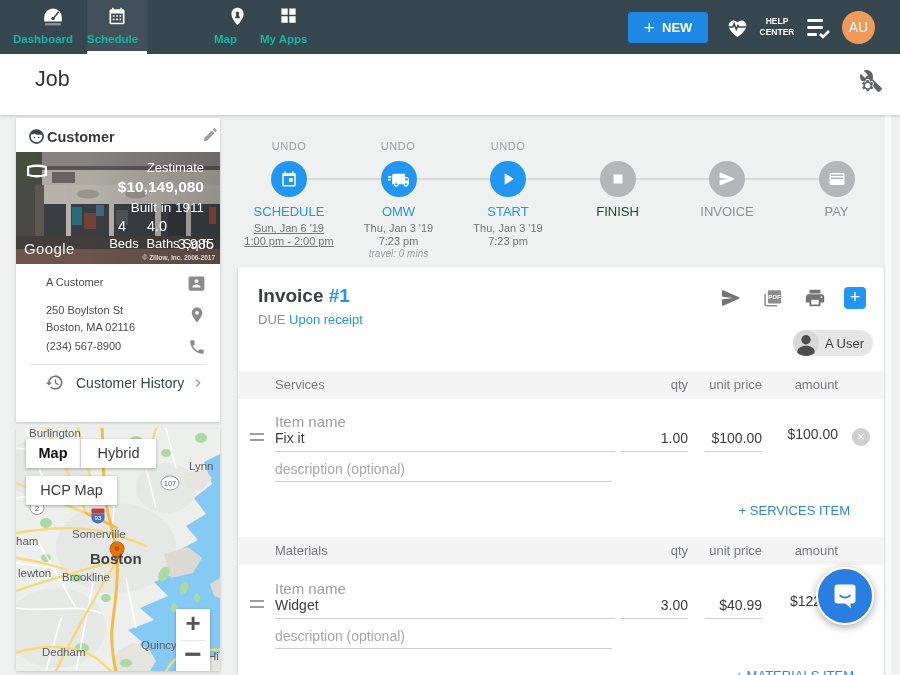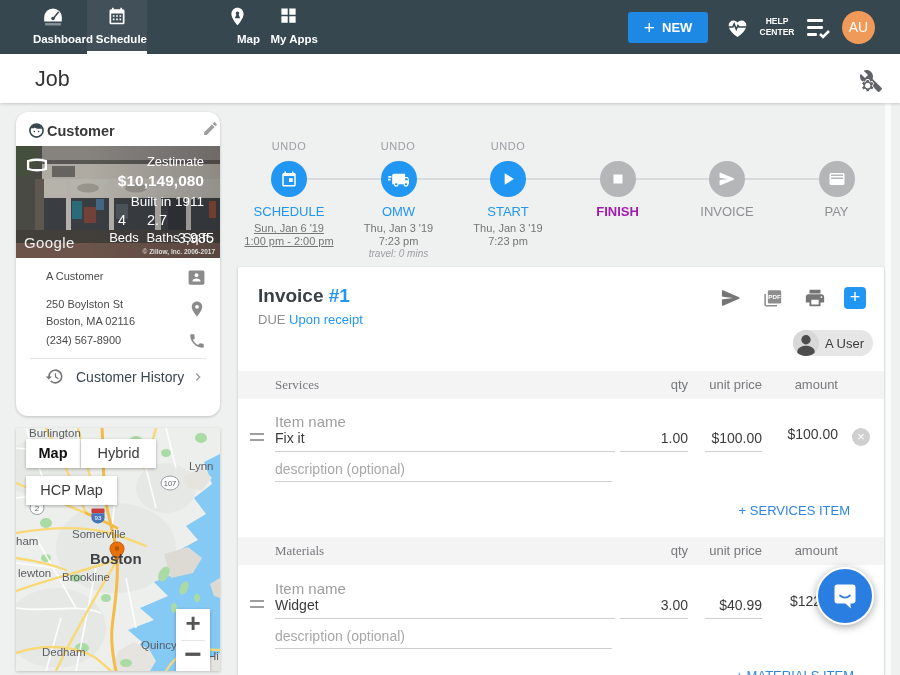--- a/index.html
+++ b/index.html
@@ -1,34 +1,34 @@
 <!DOCTYPE html>
 <html><head>
 <meta charset="utf-8">
 <style>
 * { margin:0; padding:0; box-sizing:border-box; }
 html,body { width:900px; height:675px; overflow:hidden; }
 body { font-family:"Liberation Sans", sans-serif; background:#eff0f0; position:relative; }
 
 
 #nav { position:absolute; left:0; top:0; width:900px; height:54px; background:#37474f; }
-.navitem { position:absolute; top:0; height:54px; text-align:right; color:#ffffff; }
+.navitem { position:absolute; top:0; height:54px; text-align:left; color:#14b8a6; }
 .navitem .nlab { font-size:11.5px; font-weight:bold; position:absolute; bottom:9px; left:0; right:0; }
 .navitem svg { position:absolute; top:6px; left:50%; margin-left:-10px; }
 #sel-underline { position:absolute; left:87px; top:51px; width:60px; height:3px; background:#fff; }
 #newbtn { position:absolute; left:628px; top:12px; width:80px; height:31px; background:#1e88e5; border-radius:3px; color:#fff; font-size:13px; font-weight:bold; text-align:center; line-height:31px; }
 #helpcenter { position:absolute; left:752px; top:16px; width:50px; color:#fff; font-size:8.5px; font-weight:bold; text-align:center; line-height:1.3; }
 #avatar { position:absolute; left:842px; top:11px; width:33px; height:33px; border-radius:50%; background:#ef9a59; color:#fff; font-size:14px; text-align:center; line-height:33px; }
 
 
-#subhdr { position:absolute; left:0; top:54px; width:900px; height:49px; background:#fff; box-shadow:0 1px 3px rgba(0,0,0,0.18); }
+#subhdr { position:absolute; left:0; top:54px; width:900px; height:61px; background:#fff; box-shadow:0 1px 3px rgba(0,0,0,0.18); }
 #subhdr .title { position:absolute; left:35px; top:13px; font-size:21.5px; color:#333; }
 
 
-#custcard { position:absolute; left:16px; top:112px; width:204px; height:304px; background:#fff; border-radius:12px; box-shadow:0 1px 3px rgba(0,0,0,0.2); }
+#custcard { position:absolute; left:16px; top:118px; width:204px; height:304px; background:#fff; border-radius:0; box-shadow:0 1px 3px rgba(0,0,0,0.2); }
 #custcard .chdr { position:absolute; left:0; top:0; width:100%; height:34px; }
 #custcard .chdr .txt { position:absolute; left:31px; top:11px; font-size:14.5px; font-weight:bold; color:#3a3a3a; }
 #photo { position:absolute; left:0; top:34px; width:204px; height:112px; overflow:hidden; }
 .zrow { position:absolute; right:6px; color:#fff; text-align:right; }
 #cinfo { position:absolute; left:0; top:146px; width:100%; }
 .crow { position:absolute; left:30px; font-size:11px; color:#4a4a4a; }
 .cicon { position:absolute; right:14px; }
 
 
 #mapbox { position:absolute; left:16px; top:428px; width:204px; height:243px; background:#e9ebec; overflow:hidden; box-shadow:0 1px 3px rgba(0,0,0,0.2); }
@@ -40,21 +40,21 @@
 .tl-circ { position:absolute; top:31px; width:36px; height:36px; border-radius:50%; }
 .tl-blue { background:#2196f3; }
 .tl-gray { background:#b4b6b8; }
 .tl-undo { position:absolute; top:10px; width:80px; text-align:center; font-size:11px; color:#9aa0a4; letter-spacing:0.5px; }
 .tl-lab { position:absolute; top:74px; width:120px; text-align:center; font-size:13px; }
 .tl-sub { position:absolute; width:120px; text-align:center; font-size:11px; color:#757575; line-height:12.5px; }
 
 
 #invcard { position:absolute; left:238px; top:267px; width:646px; height:408px; background:#fff; border-radius:2px 2px 0 0; box-shadow:0 1px 3px rgba(0,0,0,0.2); }
 .strip { position:absolute; left:0; width:646px; height:28px; background:#f4f4f5; font-size:13px; color:#77797c; }
-.strip .s1 { position:absolute; left:37px; top:6px;font-family:Liberation Serif, serif; } 
+.strip .s1 { position:absolute; left:37px; top:6px; } 
 .colr { position:absolute; text-align:right; }
 .inplab { position:absolute; font-size:15px; color:#9e9e9e;text-align:center; }
 .uline { position:absolute; height:1px; background:#cfcfcf; }
 .bluelink { position:absolute; color:#2f86e0; font-size:13px; }
 
 #chatbub { position:absolute; left:816px; top:567px; width:58px; height:58px; border-radius:50%; background:#2a7de1; border:2px solid #fff; box-shadow:0 2px 8px rgba(0,0,0,0.35); }
 
 #scrolltrack { position:absolute; left:885px; top:103px; width:6px; height:572px; background:#fbfbfb; }
 </style>
 </head>
@@ -167,21 +167,21 @@
           </linearGradient>
         </defs>
     </svg>
     <svg width="24" height="16" viewBox="0 0 26 18" style="position:absolute;left:9px;top:11px;">
         <path d="M3 4.5 C10 2.5 16 2.5 23 4.5 L23 13.5 C16 15.5 10 15.5 3 13.5 Z" fill="none" stroke="#fff" stroke-width="2.6"></path>
       </svg>
     <div class="zrow" style="top:8px;right:16px;font-size:13px;">Zestimate</div>
     <div class="zrow" style="top:26px;right:16px;font-size:15.5px;font-weight:bold;">$10,149,080</div>
     <div class="zrow" style="top:48px;right:16px;font-size:13.5px;">Built in 1911</div>
     <div class="zrow" style="top:66px;left:96px;width:20px;text-align:center;font-size:14.5px;">4</div>
-    <div class="zrow" style="top:66px;left:128px;width:26px;text-align:center;font-size:14.5px;">2.7</div>
+    <div class="zrow" style="top:66px;left:128px;width:26px;text-align:center;font-size:14.5px;">4.0</div>
     <div class="zrow" style="top:66px;right:6px;font-size:14.5px;margin-top:18px;">3,985</div>
     <div class="zrow" style="top:84px;left:92px;width:32px;text-align:center;font-size:13px;">Beds</div>
     <div class="zrow" style="top:84px;left:129px;width:36px;text-align:center;font-size:13px;">Baths</div>
     <div class="zrow" style="top:84px;right:7px;font-size:13px;">Sq.ft.</div>
     <div style="position:absolute;left:8px;bottom:7px;color:#f2f2f2;font-size:15px;letter-spacing:0.4px;">Google</div>
     <div style="position:absolute;right:5px;bottom:3px;color:#ddd;font-size:6.5px;font-weight:bold;">© Zillow, Inc. 2006-2017</div>
   </div>
   <div id="cinfo">
     <div class="crow" style="top:12px;">A Customer</div>
     <svg class="cicon" width="19" height="19" viewBox="0 0 24 24" fill="#8b8b8b" style="top:10px;">
@@ -355,21 +355,21 @@
   </div>
   <div class="tl-circ tl-gray" style="left:580.5px;">
     <svg width="18" height="18" viewBox="0 0 24 24" fill="#fff" style="margin:9px;">
         <path d="M20 4H4c-1.1 0-2 .9-2 2v12c0 1.1.9 2 2 2h16c1.1 0 2-.9 2-2V6c0-1.1-.9-2-2-2zm0 4H4V6h16v2zm0 4H4v-2h16v2z"></path>
       </svg>
   </div>
 
   <div class="tl-lab" style="left:-9px;color:#2196f3;">SCHEDULE</div>
   <div class="tl-lab" style="left:100.5px;color:#2196f3;">OMW</div>
   <div class="tl-lab" style="left:210px;color:#2196f3;">START</div>
-  <div class="tl-lab" style="left:319.5px;color:#a21caf;font-weight:bold;">FINISH</div>
+  <div class="tl-lab" style="left:319.5px;color:#14532d;">FINISH</div>
   <div class="tl-lab" style="left:429px;color:#8d9093;">INVOICE</div>
   <div class="tl-lab" style="left:538.5px;color:#8d9093;">PAY</div>
 
   <div class="tl-sub" style="left:-9px;top:92px;text-decoration:underline;">Sun, Jan 6 '19<br>1:00 pm - 2:00 pm</div>
   <div class="tl-sub" style="left:100.5px;top:92px;">Thu, Jan 3 '19<br>7:23 pm<br><span style="font-style:italic;font-size:10px;color:#9aa0a4;">travel: 0 mins</span></div>
   <div class="tl-sub" style="left:210px;top:92px;">Thu, Jan 3 '19<br>7:23 pm</div>
 </div>
 
 <div id="invcard">
   <div style="position:absolute;left:20px;top:18px;font-size:19px;font-weight:bold;color:#3a4146;">Invoice <span style="color:#2196f3;">#1</span></div>

